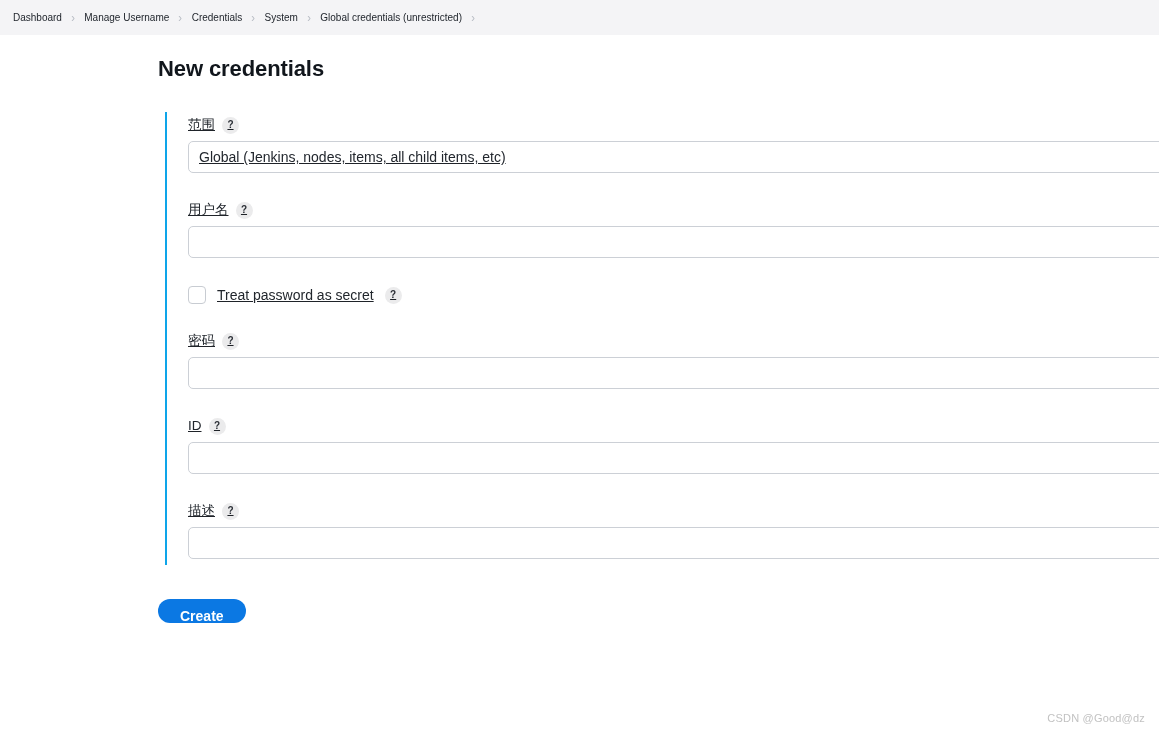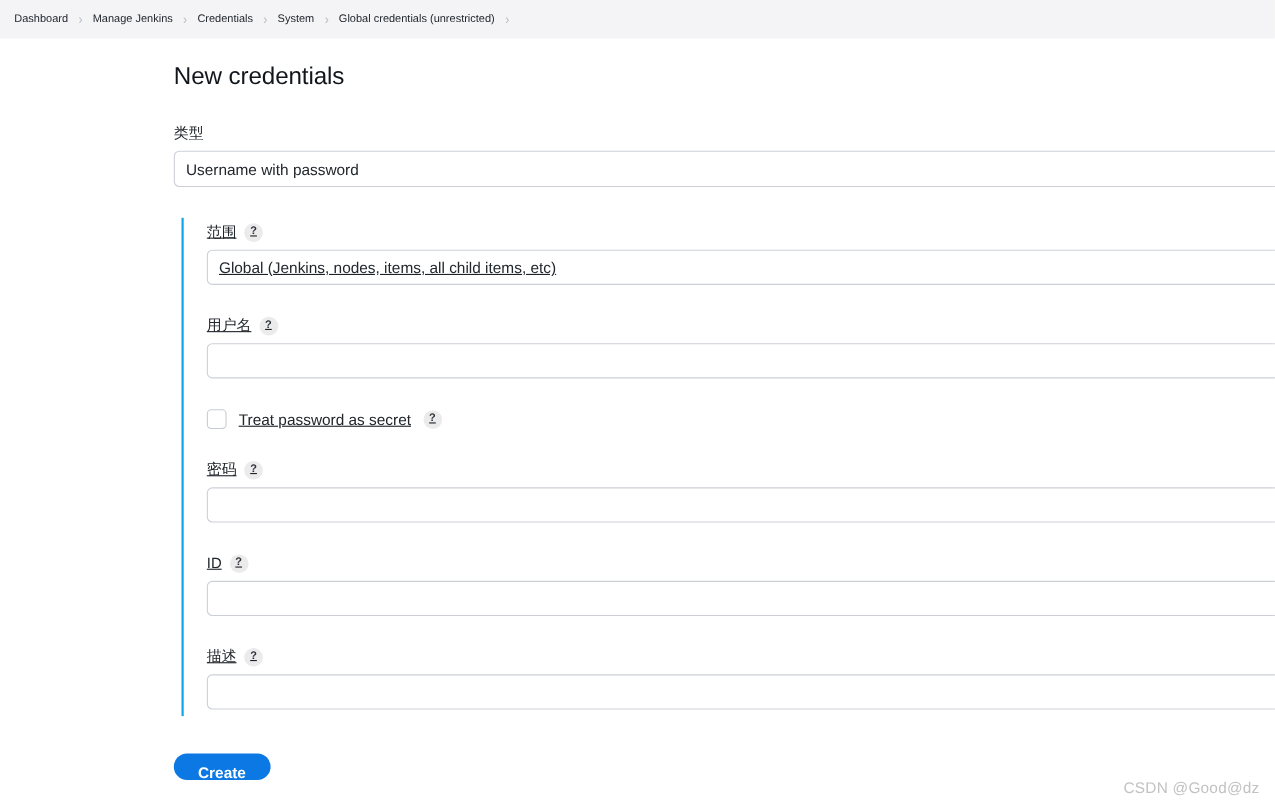--- a/index.html
+++ b/index.html
@@ -44,21 +44,21 @@
 
   
   .page {
     padding-left: 158px;
     padding-top: 21px;
     box-sizing: border-box;
     position: relative;
   }
   .page-title {
     font-size: 22px;
-    font-weight: 400;
+    font-weight: 700;
     letter-spacing: -0.1px;
     color: #11161c;
     margin: 0 0 30px 0;
     line-height: 26px;
   }
 
   .field-label {
     font-size: 13.5px;
     color: #21262c;
     line-height: 18px;
@@ -159,51 +159,45 @@
     height: 24px;
     line-height: 34px;
     cursor: pointer;
   }
 
   
   .watermark {
     position: absolute;
     right: 14px;
     bottom: 9px;
-    font-size: 14px;
+    font-size: 11px;
     color: #c2c2c2;
     letter-spacing: 0.2px;
   }
 </style>
 </head>
 <body>
 
 <div class="breadcrumb-bar">
   <a class="crumb" href="#">Dashboard</a>
   <span class="crumb-sep">›</span>
-  <a class="crumb" href="#">Manage Jenkins</a>
+  <a class="crumb" href="#">Manage Username</a>
   <span class="crumb-sep">›</span>
   <a class="crumb" href="#">Credentials</a>
   <span class="crumb-sep">›</span>
   <a class="crumb" href="#">System</a>
   <span class="crumb-sep">›</span>
   <a class="crumb" href="#">Global credentials (unrestricted)</a>
   <span class="crumb-sep">›</span>
 </div>
 
 <div class="page">
 
   <h1 class="page-title">New credentials</h1>
 
-  <div class="field-row">
-    <div class="field-label">
-      <span>类型</span>
-    </div>
-    <input class="text-input type-select" type="text" readonly="" value="Username with password" style="">
-  </div>
 
   <div class="nested">
 
     <div class="field-row">
       <div class="field-label">
         <span>范围</span>
         <span class="help-badge">?</span>
       </div>
       <input class="text-input" type="text" readonly="" value="Global (Jenkins, nodes, items, all child items, etc)" style="">
     </div>

